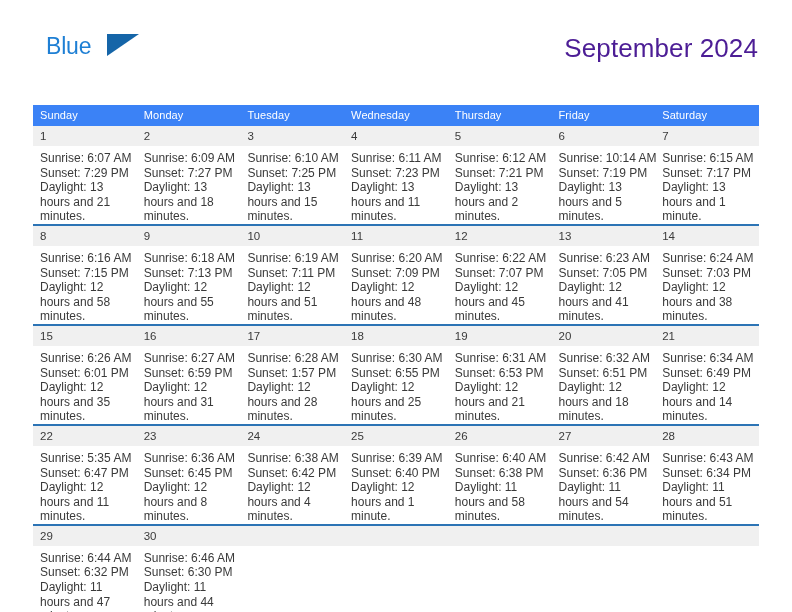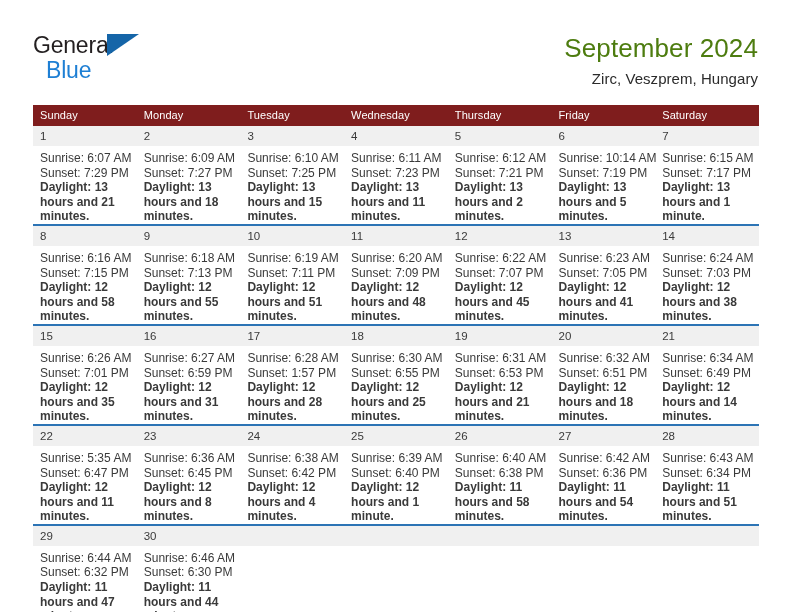--- a/index.html
+++ b/index.html
@@ -70,21 +70,21 @@
   .title-block {
     position: absolute;
     right: 34px;
     top: 32px;
     text-align: right;
   }
   .cal-title {
     font-size: 26px;
     line-height: 32px;
     font-weight: normal;
-    color: #4d7c0f;
+    color: #4c1d95;
     margin: 0;
     letter-spacing: 0.1px;
   }
   .cal-subtitle {
     font-size: 15px;
     line-height: 22px;
     color: #2b2b2b;
     margin: 4px 0 0 0;
     letter-spacing: 0.05px;
   }
@@ -94,21 +94,21 @@
     position: absolute;
     left: 33px;
     top: 105px;
     width: 726px;
     border-collapse: collapse;
     table-layout: fixed;
   }
   .calendar col { width: 103.71px; }
 
   .dow-row th {
-    background: #7f1d1d;
+    background: #3b82f6;
     color: #ffffff;
     font-size: 11px;
     font-weight: normal;
     text-align: left;
     padding: 4px 0 5px 7px;
     height: 12px;
     letter-spacing: 0.1px;
   }
 
   .week-row > td {
@@ -132,39 +132,37 @@
   .daynum.empty {
     color: transparent;
   }
   .info {
     padding: 5px 8px 0 7px;
     font-size: 12px;
     line-height: 14.6px;
     color: #3a3a3a;
   }
   .info div { white-space: nowrap; }
-  .info .daylight { white-space: normal; font-weight: bold; }
+  .info .daylight { white-space: normal; }
   .cell-empty .info { visibility: hidden; }
 </style>
 </head>
 <body>
 
 <div class="page">
 
   <div class="top-bar">
 
     <div class="brand">
-      <span class="brand-line1">General</span>
       <span class="brand-tri"></span>
       <span class="brand-line2">Blue</span>
     </div>
 
     <div class="title-block">
       <h1 class="cal-title">September 2024</h1>
-      <p class="cal-subtitle">Zirc, Veszprem, Hungary</p>
     </div>
 
   </div>
 
   <table class="calendar">
     <colgroup>
       <col>
         <col>
         <col>
         <col>
@@ -301,21 +299,21 @@
             <div class="daylight">Daylight: 12 hours and 38 minutes.</div>
           </div>
         </td>
       </tr>
 
       <tr class="week-row">
         <td>
           <div class="daynum">15</div>
           <div class="info">
             <div>Sunrise: 6:26 AM</div>
-            <div>Sunset: 7:01 PM</div>
+            <div>Sunset: 6:01 PM</div>
             <div class="daylight">Daylight: 12 hours and 35 minutes.</div>
           </div>
         </td>
         <td>
           <div class="daynum">16</div>
           <div class="info">
             <div>Sunrise: 6:27 AM</div>
             <div>Sunset: 6:59 PM</div>
             <div class="daylight">Daylight: 12 hours and 31 minutes.</div>
           </div>

